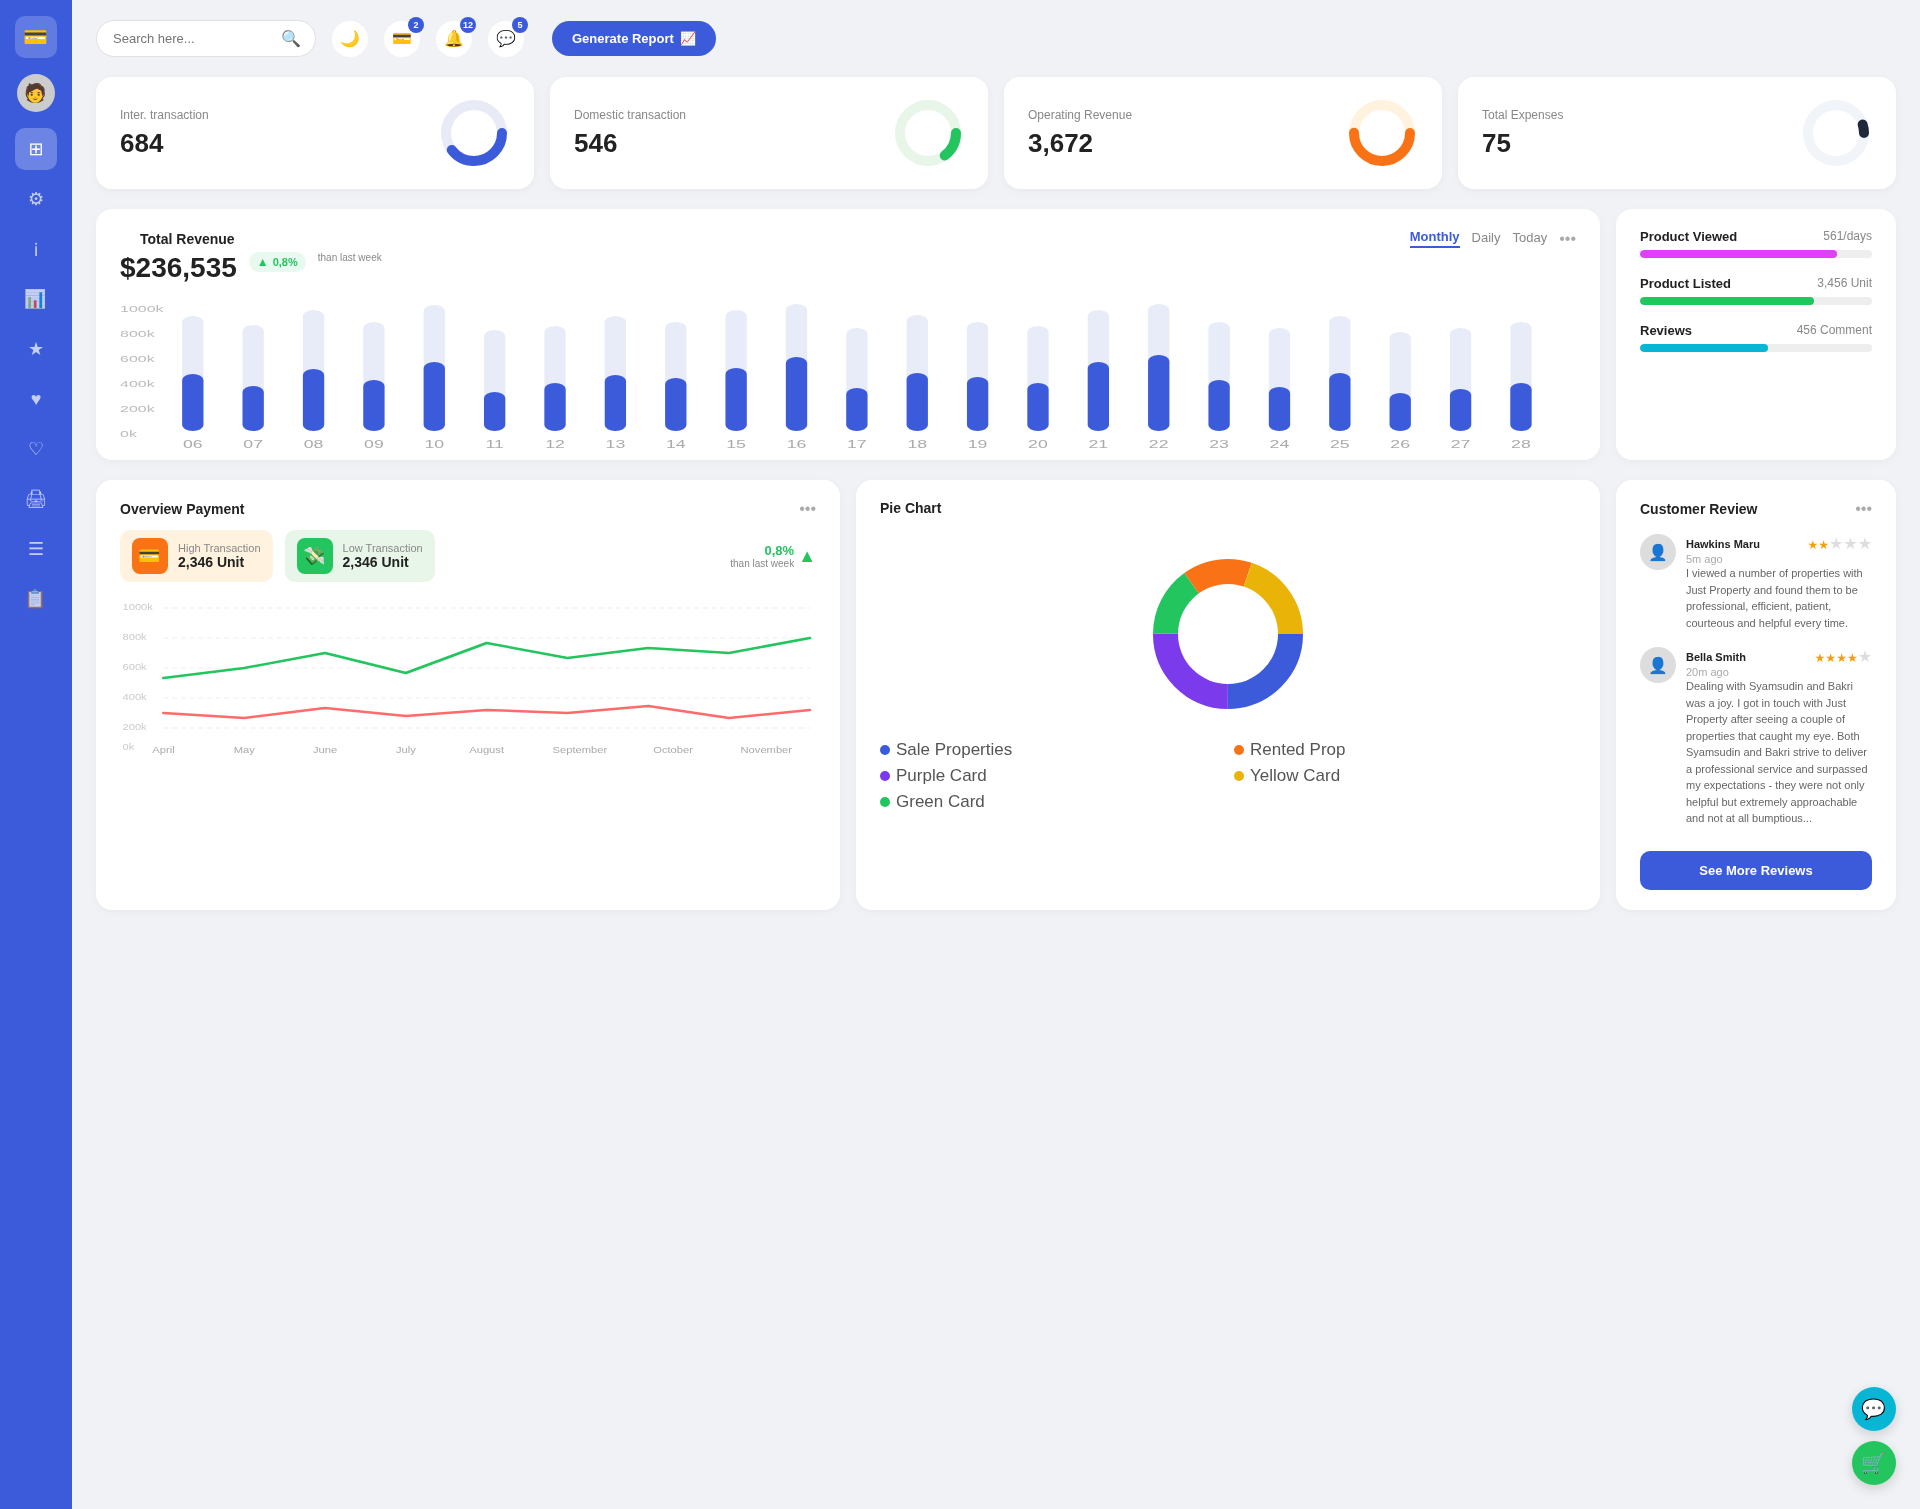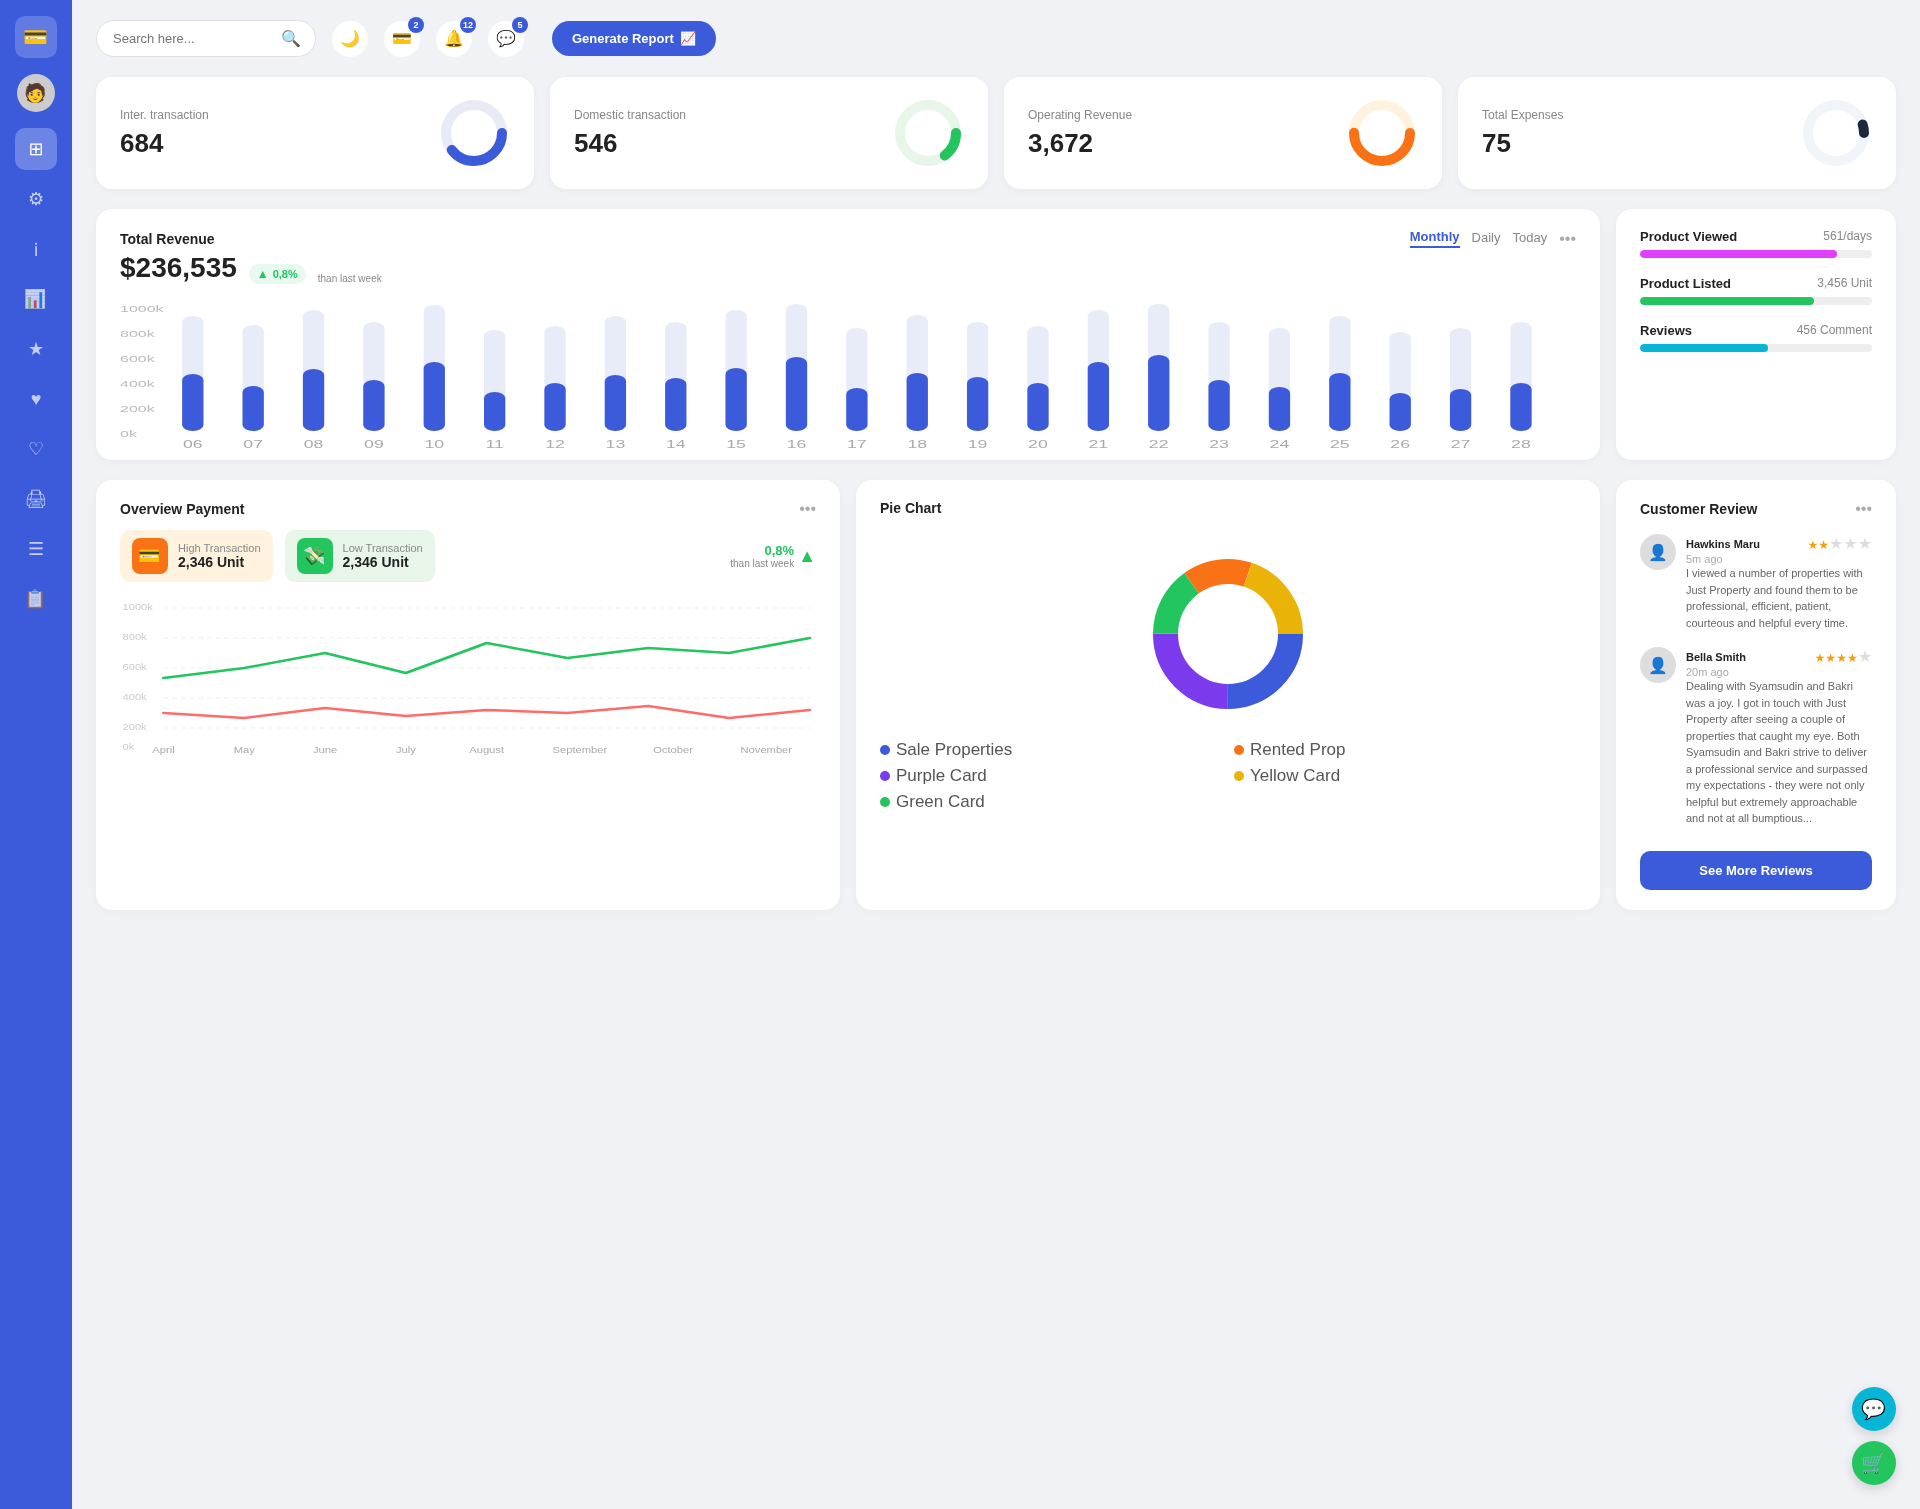--- a/index.html
+++ b/index.html
@@ -151,35 +151,35 @@
       box-shadow: 0 2px 8px rgba(0,0,0,0.04);
     }
 
     
     .revenue-header {
       display: flex;
       align-items: center;
       justify-content: space-between;
       margin-bottom: 4px;
     }
-    .revenue-title { font-size: 14px; font-weight: 600; color: #222; }
+    .revenue-title { font-size: 14px; font-weight: 600; color: #222; margin-left: 20px; }
     .revenue-tabs { display: flex; align-items: center; gap: 12px; }
     .rev-tab {
       font-size: 13px;
       color: #888;
       cursor: pointer;
       padding-bottom: 2px;
     }
     .rev-tab.active {
       color: #3b5bdb;
       border-bottom: 2px solid #3b5bdb;
       font-weight: 600;
     }
     .revenue-amount {
-      display: flex; align-items: flex-end; gap: 12px; margin-bottom: 16px; margin-top: 4px;
+      display: flex; align-items: flex-start; gap: 12px; margin-bottom: 16px; margin-top: 4px;
     }
     .revenue-big { font-size: 28px; font-weight: 700; color: #222; }
     .revenue-change {
       display: flex; align-items: center; gap: 4px;
       background: rgba(34,197,94,0.1);
       border-radius: 20px;
       padding: 3px 8px;
     }
     .revenue-change-pct { font-size: 11px; color: #22c55e; font-weight: 700; }
     .revenue-change-label { font-size: 10px; color: #888; }

